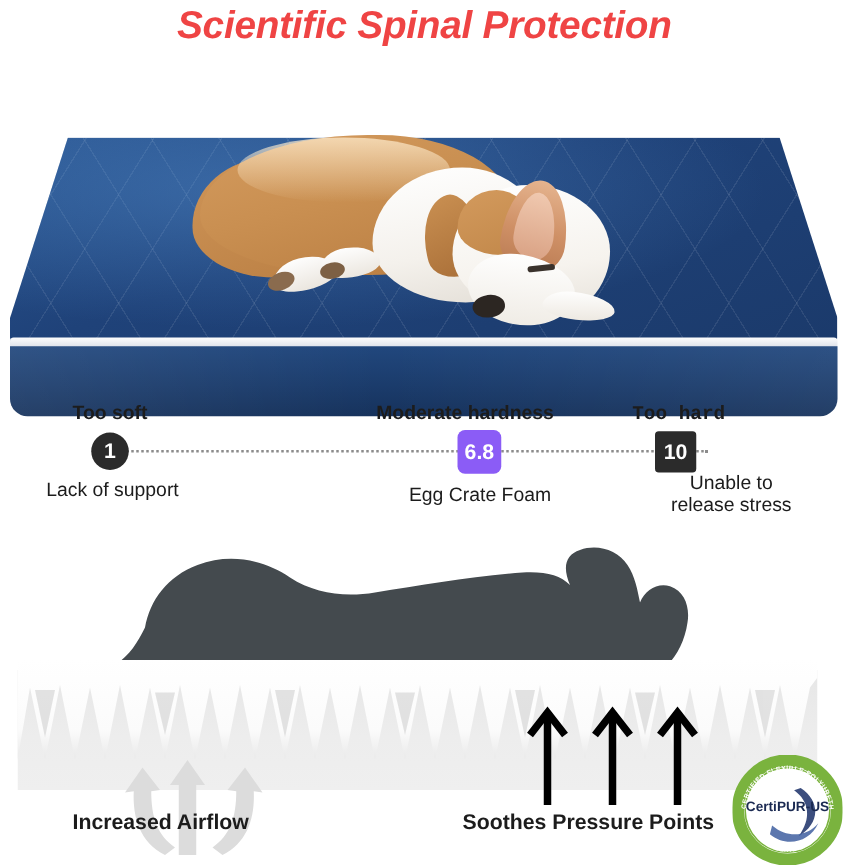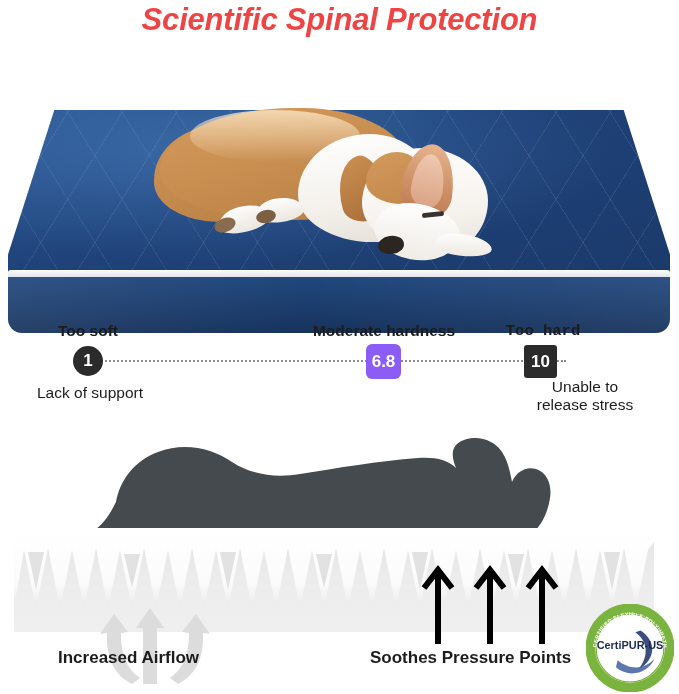--- a/index.html
+++ b/index.html
@@ -173,21 +173,21 @@
   .m-mod{
     left:366px;top:32px;width:35px;height:35px;border-radius:6px;
     background:#c9803f;font-size:17px;
   }
   .m-hard{
     left:524px;top:33px;width:33px;height:33px;border-radius:3px;
     background:#2b2b2b;font-size:17px;
   }
   .cap-soft-top{left:14px;top:10px;width:148px;}
   .cap-soft-bot{left:0px;top:72px;width:180px;}
-  .cap-mod-top{left:288px;top:10px;width:192px;}
+  .cap-mod-top{left:276px;top:10px;width:192px;}
   .cap-mod-bot{left:288px;top:76px;width:192px;}
   .cap-hard-top{left:468px;top:10px;width:150px;font-family:Liberation Mono, monospace;}
   .cap-hard-bot{left:500px;top:66px;width:170px;}
 
   
   .diagram{position:absolute;left:0;top:428px;width:679px;height:266px;}
   .silhouette{position:absolute;left:0;top:0;width:679px;height:150px;}
   .foam{position:absolute;left:14px;top:100px;width:640px;height:112px;}
   .arrows-air{position:absolute;left:70px;top:176px;width:170px;height:80px;}
   .arrows-press{position:absolute;left:420px;top:562px;width:140px;height:82px;}
@@ -242,20 +242,21 @@
 
   <div class="scale">
     <div class="scale-line"></div>
 
     <div class="cap-top cap-soft-top">Too soft</div>
     <div class="marker m-soft" style="background: rgb(43, 43, 43);">1</div>
     <div class="cap-bot cap-soft-bot">Lack of support</div>
 
     <div class="cap-top cap-mod-top">Moderate hardness</div>
     <div class="marker m-mod" style="background: #8b5cf6;">6.8</div>
+    <div class="cap-bot cap-mod-bot">Egg Crate Foam</div>
 
     <div class="cap-top cap-hard-top">Too hard</div>
     <div class="marker m-hard" style="background: rgb(43, 43, 43);">10</div>
     <div class="cap-bot cap-hard-bot">
       <div>Unable to</div>
       <div>release stress</div>
     </div>
   </div>
 
   <div class="diagram">

